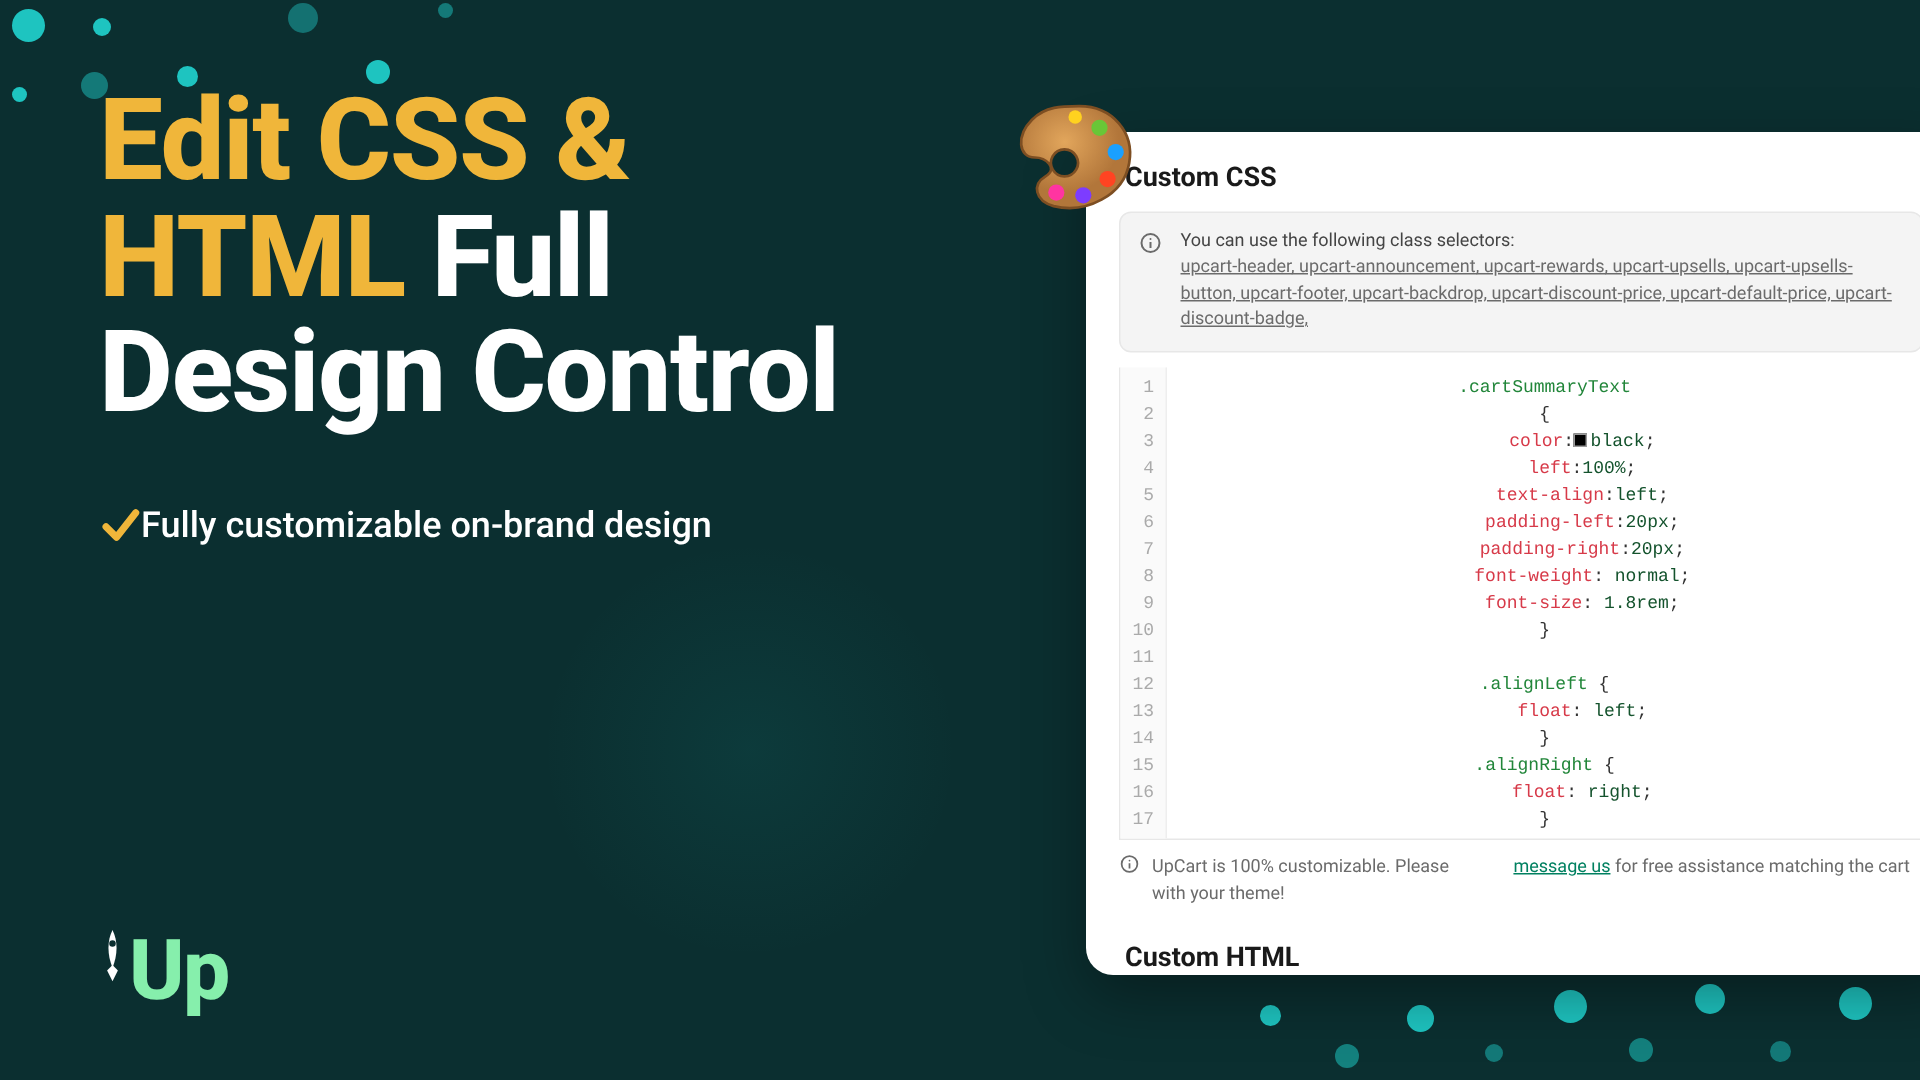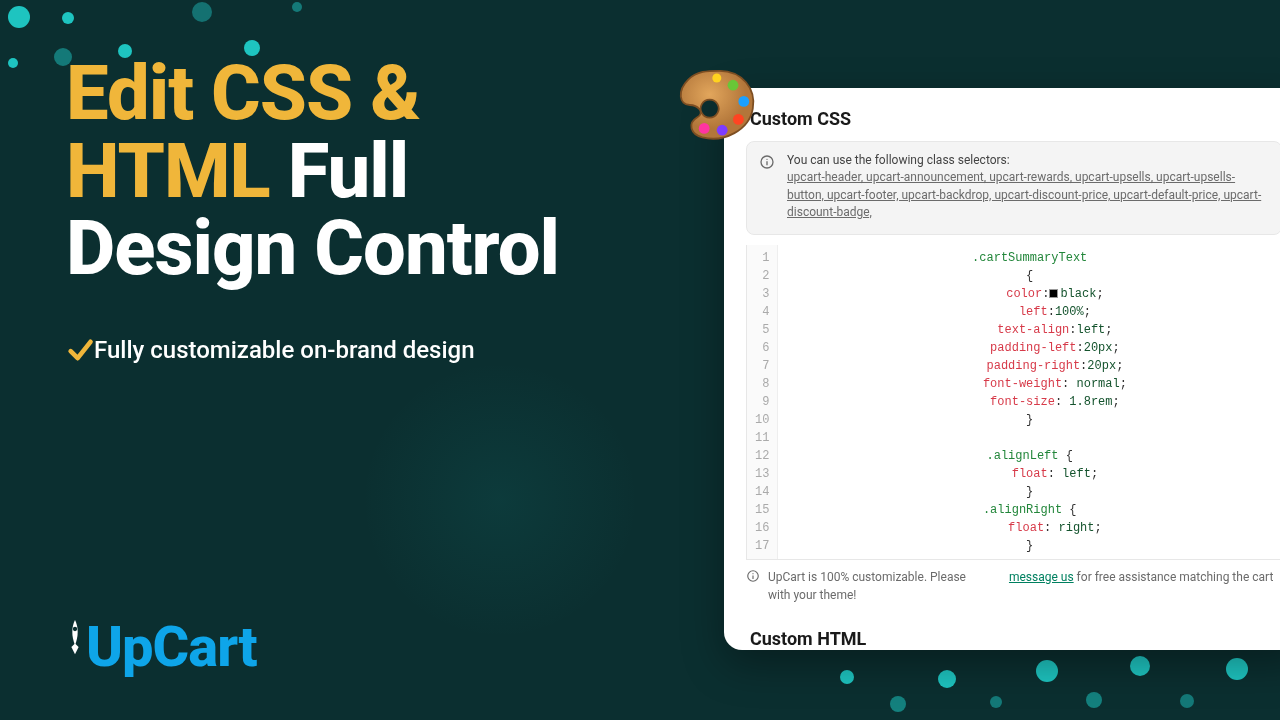--- a/index.html
+++ b/index.html
@@ -24,21 +24,21 @@
   }
   .headline .accent { color:#f0b63a; }
 
   
   .bullet { position:absolute; left:66px; top:336px; display:flex; align-items:center; 
             color:#fff; font-size:24px; font-weight:500; }
   .check { width:28px; height:28px; }
   .check svg { width:28px; height:28px; stroke:#f0b63a; stroke-width:4; fill:none; stroke-linecap:round; stroke-linejoin:round; }
 
   
-  .logo { position:absolute; left:66px; bottom:40px; color:#0ea5e9; }
+  .logo { position:absolute; left:66px; bottom:40px; color:#86efac; }
   .logo .main { font-size:56px; font-weight:800; letter-spacing:-1px; display:flex; align-items:baseline; }
   .logo .rocket { display:inline-block; width:18px; height:46px; margin-right:2px; position:relative; }
   .logo .rocket svg{ position:absolute; bottom:6px; left:0; }
   .logo .sub { font-size:22px; font-weight:600; text-align:right; margin-top:-4px; padding-left:100px;}
   .logo .sub .brand{ font-weight:800;}
 
   
   .palette-wrap { position:absolute; left:670px; top:60px; width:90px; height:90px; z-index:5; }
 
   
@@ -120,21 +120,20 @@
 <div class="logo">
   <div class="main">
     <span class="rocket">
       <svg viewBox="0 0 20 44" width="18" height="44">
         <path d="M10 2 C14 10 14 20 10 30 C6 20 6 10 10 2 Z" fill="#fff"></path>
         <circle cx="10" cy="12" r="2.4" fill="#0b2f30"></circle>
         <path d="M6 32 L10 28 L14 32 L10 40 Z" fill="#fff"></path>
       </svg>
     </span>
     <span>Up</span>
-      <span>Cart</span>
   </div>
 </div>
 
 <div class="palette-wrap">
   <svg viewBox="0 0 100 100" width="90" height="90">
     <defs>
       <radialGradient id="wood" cx="40%" cy="35%">
         <stop offset="0%" stop-color="#e2a65c"></stop>
           <stop offset="100%" stop-color="#b2763a"></stop>
       </radialGradient>

